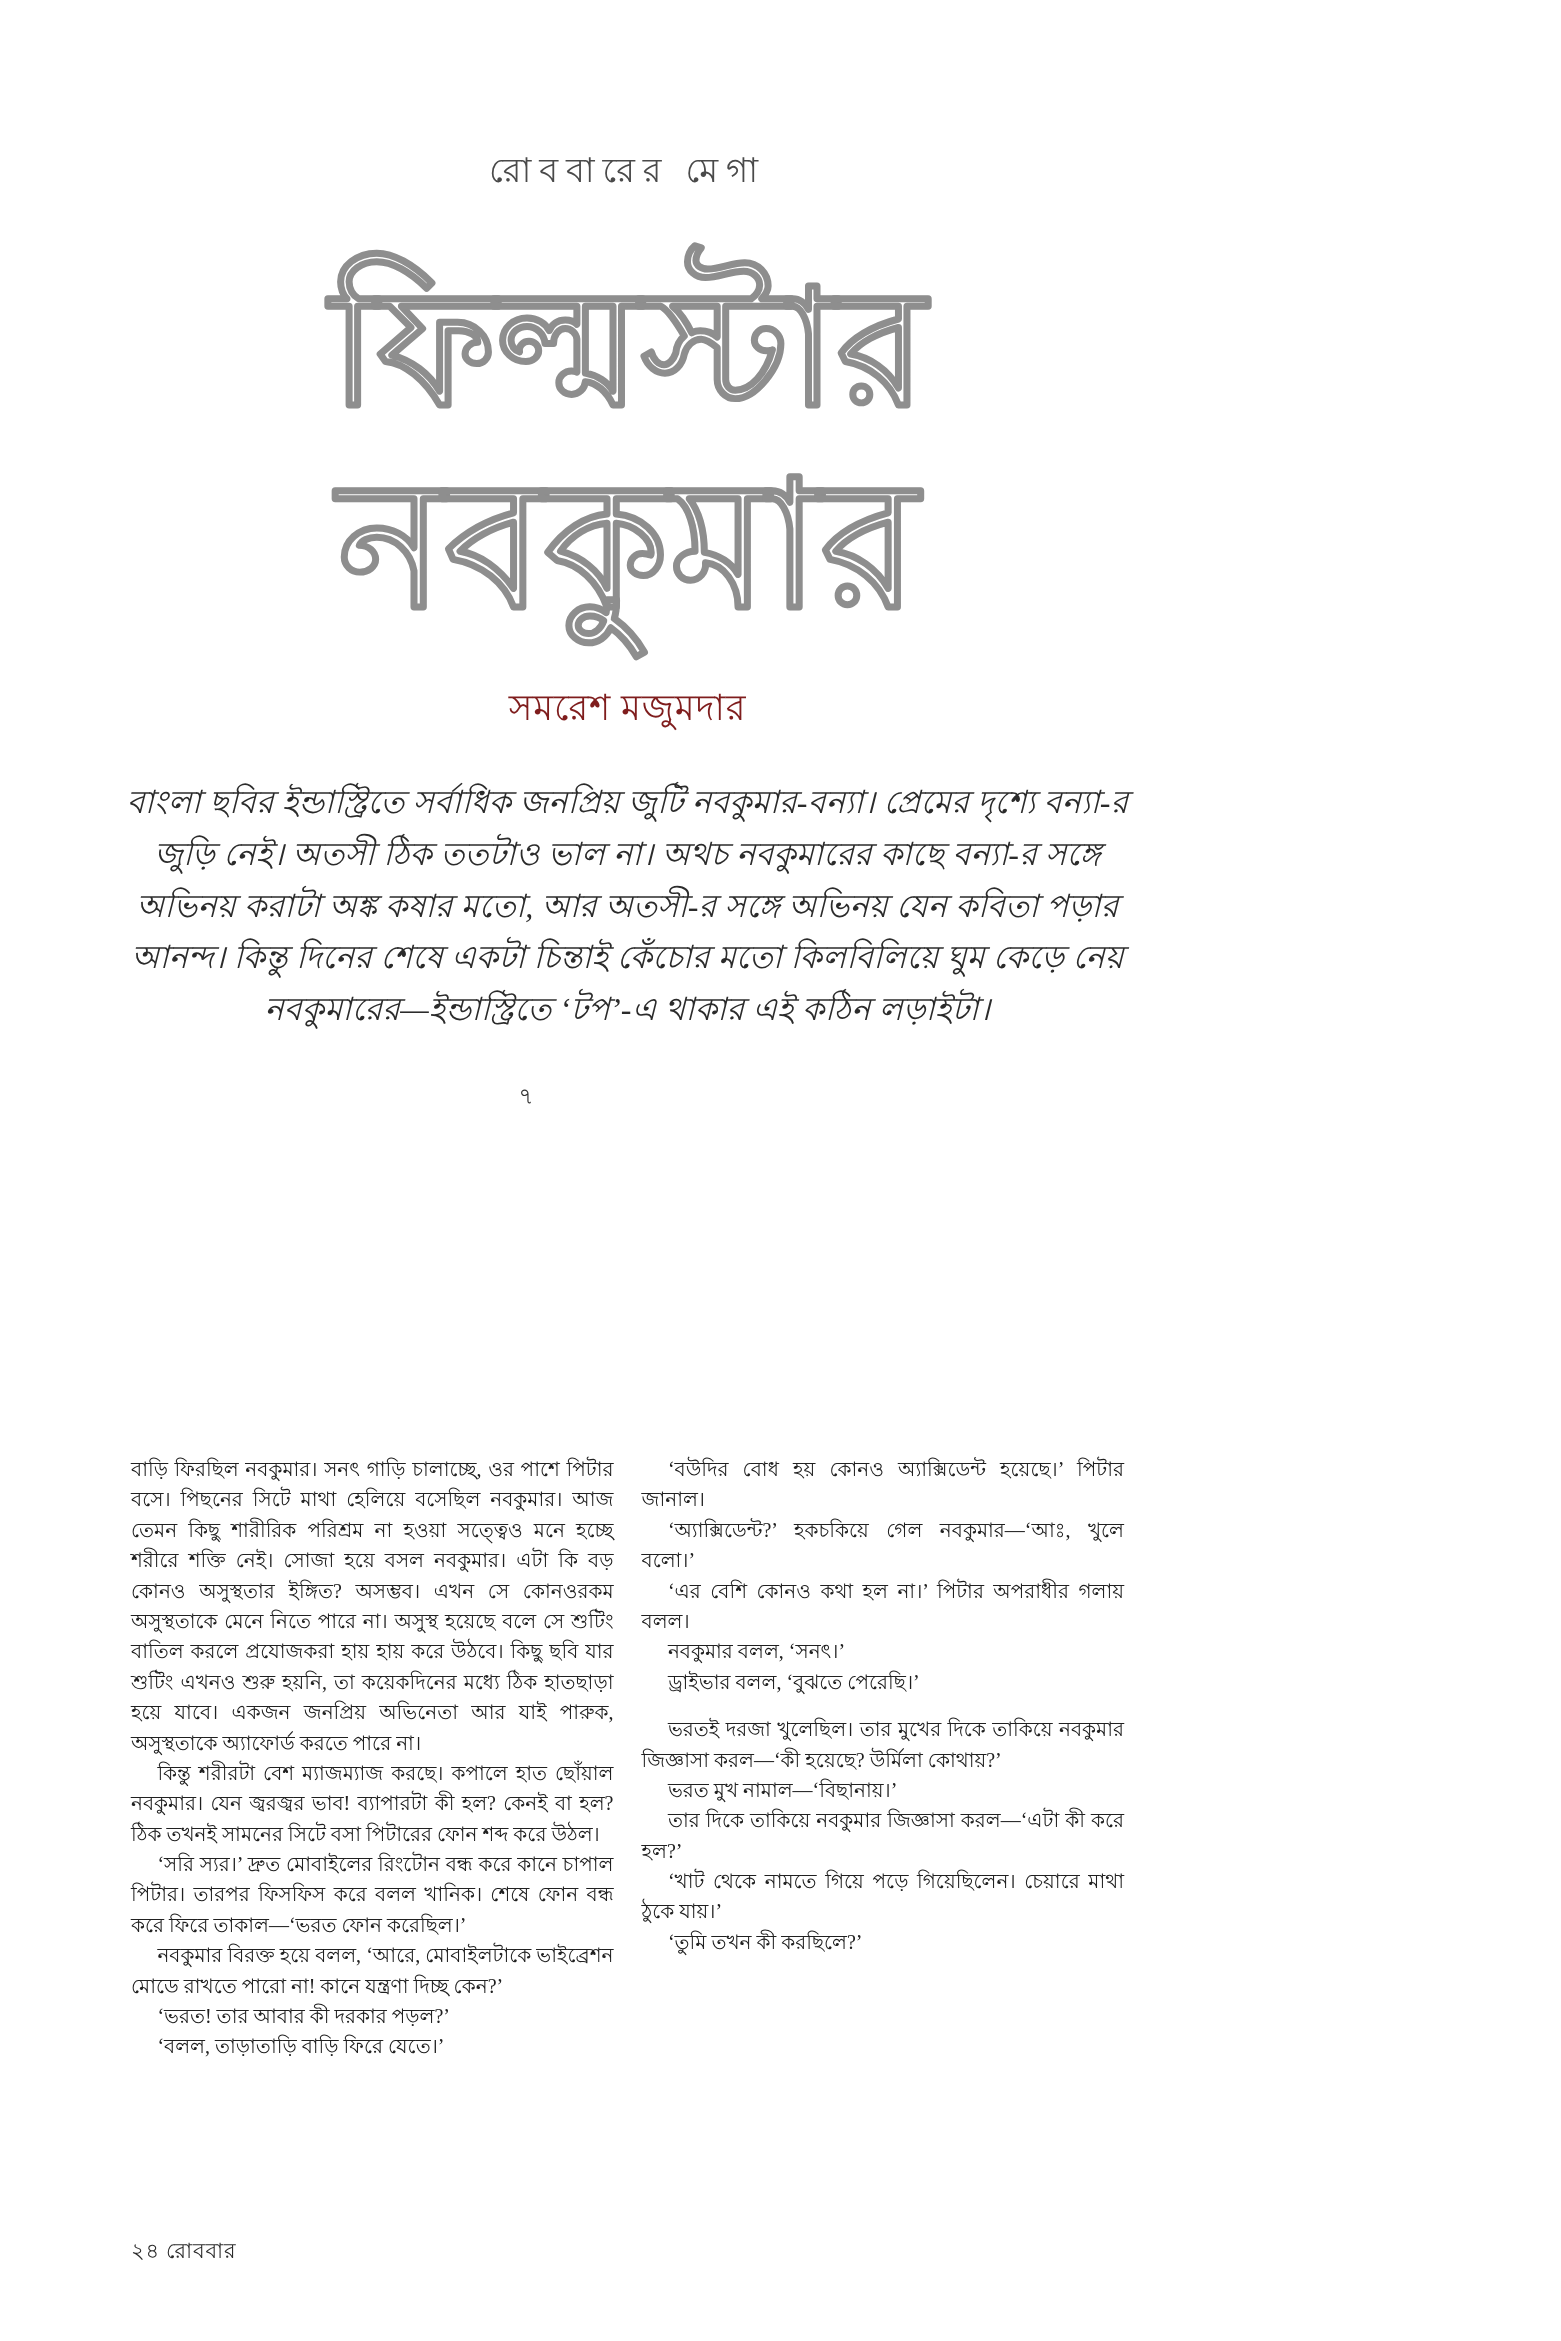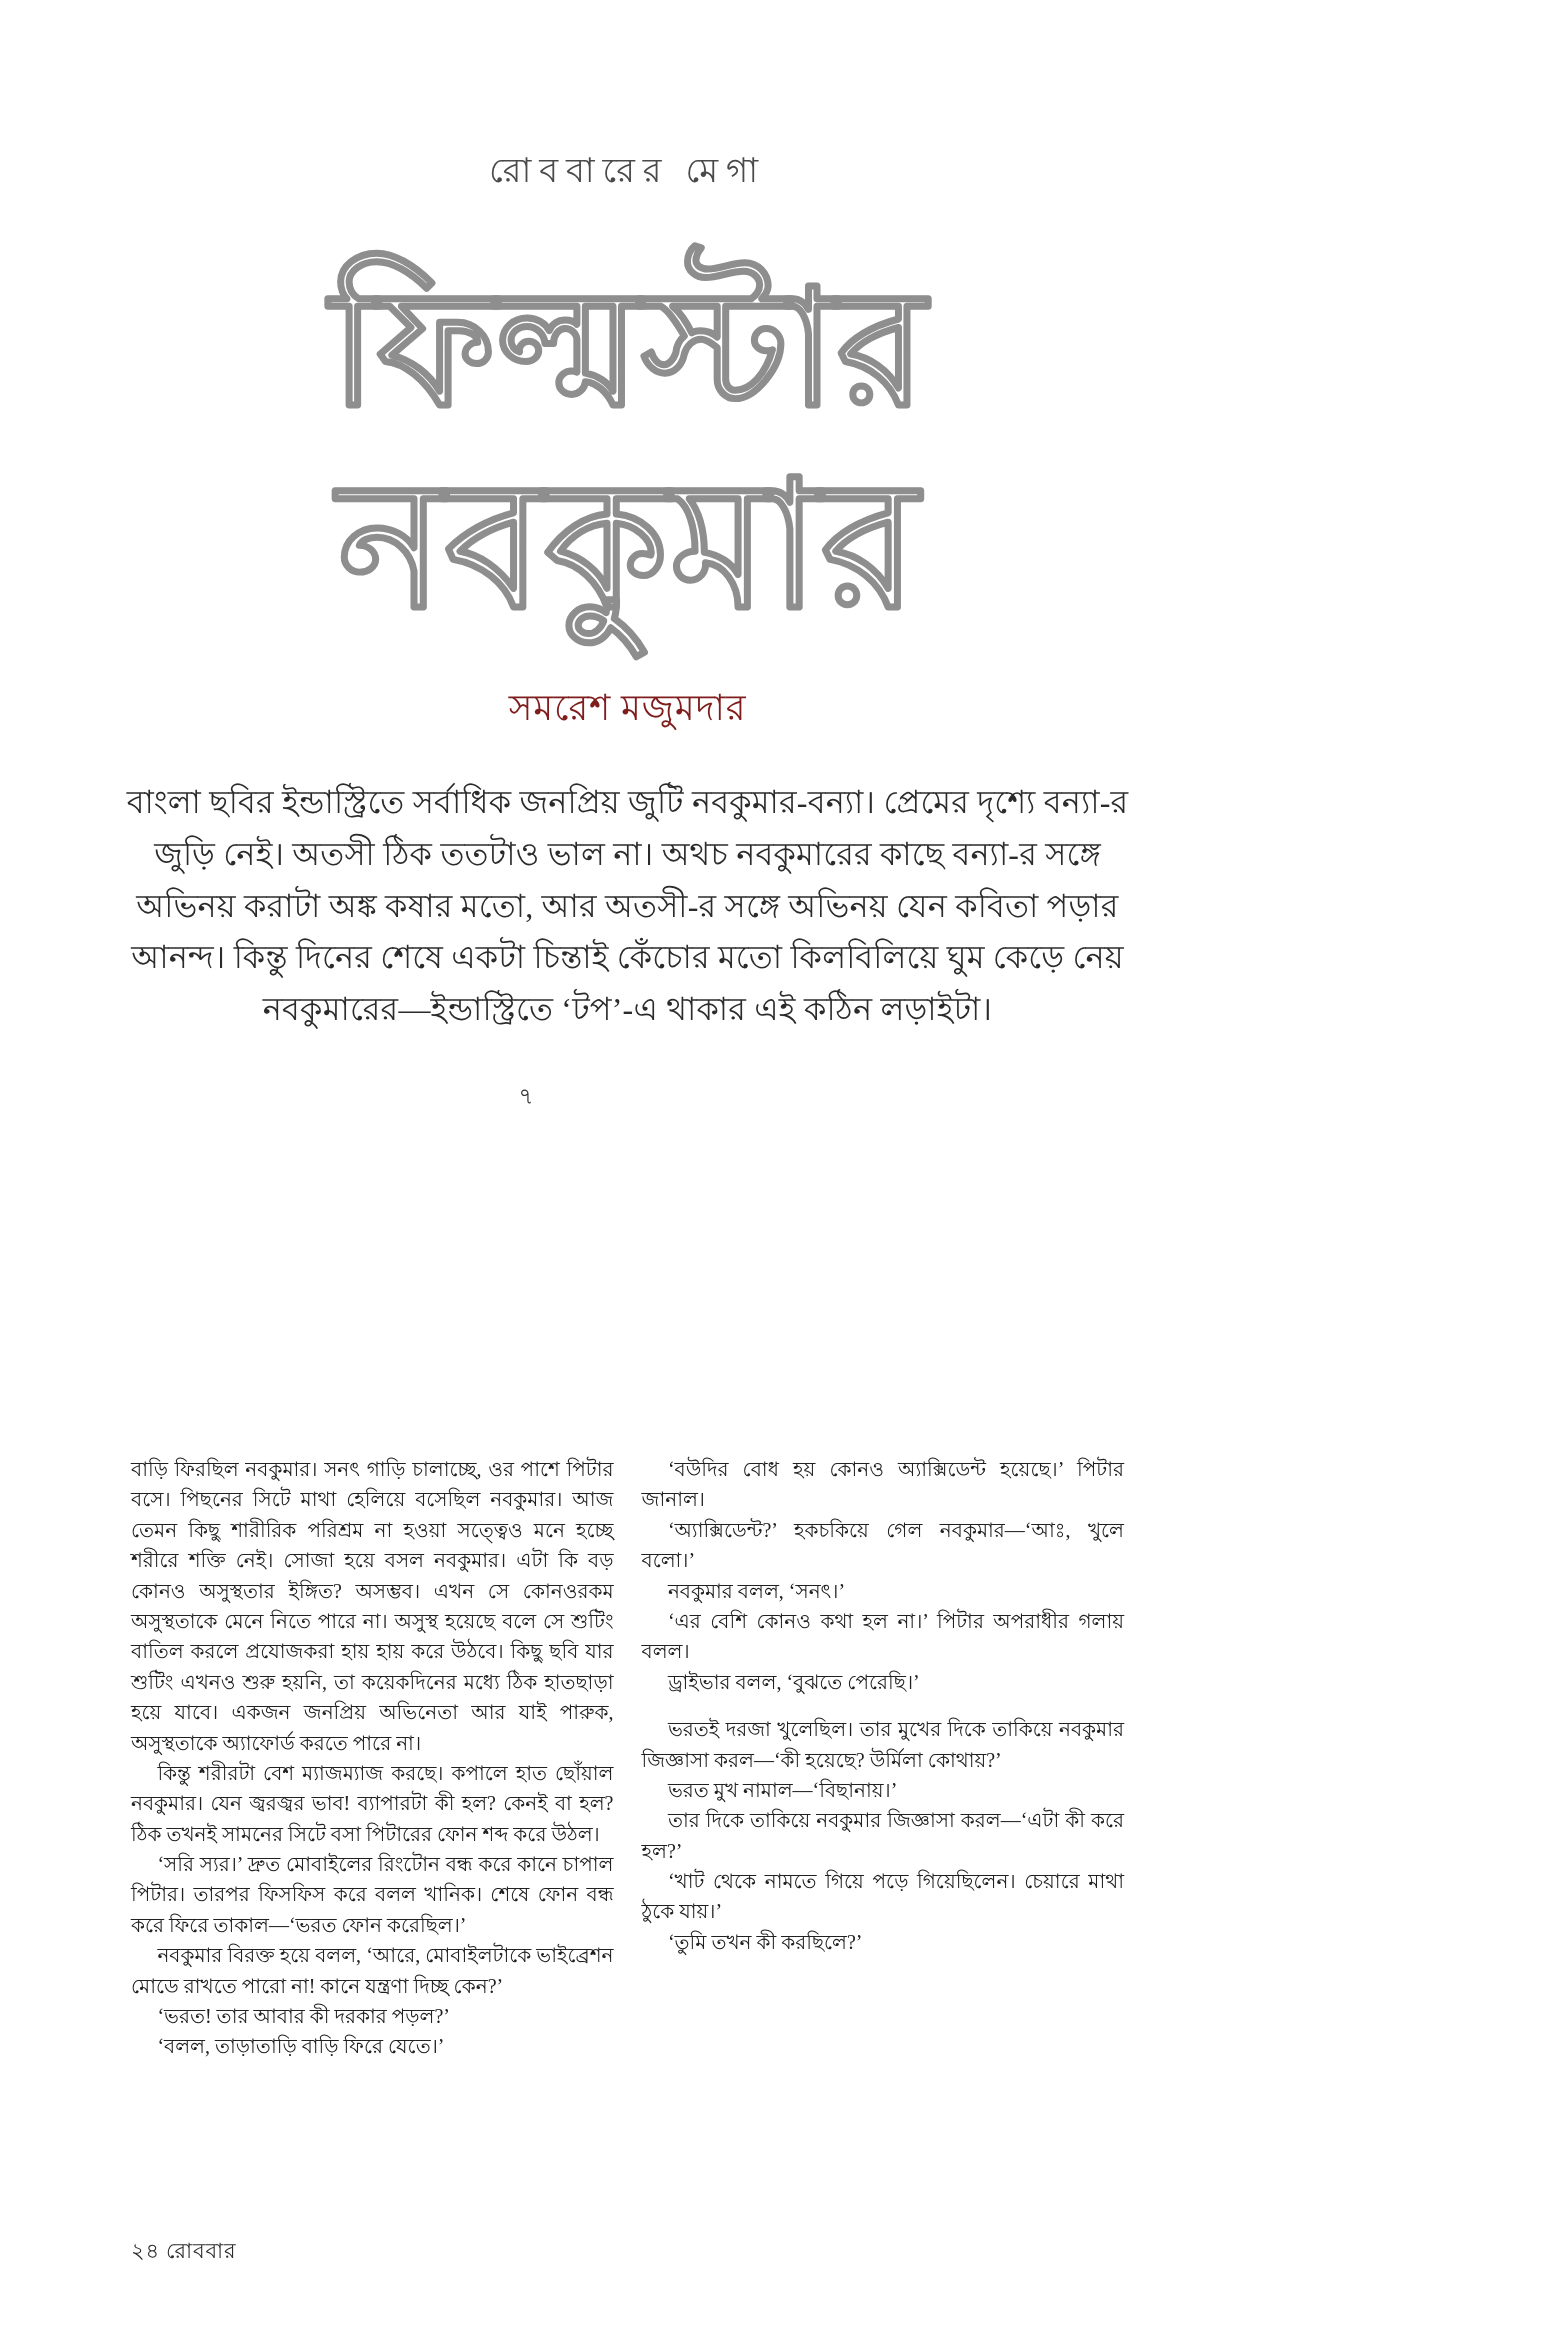--- a/index.html
+++ b/index.html
@@ -66,20 +66,21 @@
 
   
   .standfirst {
     margin: 37px auto 0 auto;
     width: 1026px;
     text-align: center;
     font-size: 32px;
     line-height: 1.62;
     color: #2b2b2b;
     letter-spacing: 0.2px;
+    font-style: italic;
   }
 
   
   .section-num {
     margin-top: 42px;
     width: 1026px;
     margin-left: auto;
     margin-right: auto;
     font-size: 23px;
     color: #333;
@@ -152,22 +153,22 @@
       <p class="noindent">বাড়ি ফিরছিল নবকুমার। সনৎ গাড়ি চালাচ্ছে, ওর পাশে পিটার বসে। পিছনের সিটে মাথা হেলিয়ে বসেছিল নবকুমার। আজ তেমন কিছু শারীরিক পরিশ্রম না হওয়া সত্ত্বেও মনে হচ্ছে শরীরে শক্তি নেই। সোজা হয়ে বসল নবকুমার। এটা কি বড় কোনও অসুস্থতার ইঙ্গিত? অসম্ভব। এখন সে কোনওরকম অসুস্থতাকে মেনে নিতে পারে না। অসুস্থ হয়েছে বলে সে শুটিং বাতিল করলে প্রযোজকরা হায় হায় করে উঠবে। কিছু ছবি যার শুটিং এখনও শুরু হয়নি, তা কয়েকদিনের মধ্যে ঠিক হাতছাড়া হয়ে যাবে। একজন জনপ্রিয় অভিনেতা আর যাই পারুক, অসুস্থতাকে অ্যাফোর্ড করতে পারে না।</p>
       <p>কিন্তু শরীরটা বেশ ম্যাজম্যাজ করছে। কপালে হাত ছোঁয়াল নবকুমার। যেন জ্বরজ্বর ভাব! ব্যাপারটা কী হল? কেনই বা হল? ঠিক তখনই সামনের সিটে বসা পিটারের ফোন শব্দ করে উঠল।</p>
       <p>‘সরি স্যর।’ দ্রুত মোবাইলের রিংটোন বন্ধ করে কানে চাপাল পিটার। তারপর ফিসফিস করে বলল খানিক। শেষে ফোন বন্ধ করে ফিরে তাকাল—‘ভরত ফোন করেছিল।’</p>
       <p>নবকুমার বিরক্ত হয়ে বলল, ‘আরে, মোবাইলটাকে ভাইব্রেশন মোডে রাখতে পারো না! কানে যন্ত্রণা দিচ্ছ কেন?’</p>
       <p>‘ভরত! তার আবার কী দরকার পড়ল?’</p>
       <p>‘বলল, তাড়াতাড়ি বাড়ি ফিরে যেতে।’</p>
     </div>
     <div class="col">
       <p>‘বউদির বোধ হয় কোনও অ্যাক্সিডেন্ট হয়েছে।’ পিটার জানাল।</p>
       <p>‘অ্যাক্সিডেন্ট?’ হকচকিয়ে গেল নবকুমার—‘আঃ, খুলে বলো।’</p>
+      <p>‘এর বেশি কোনও কথা হল না।’ পিটার অপরাধীর গলায় বলল।</p>
       <p>নবকুমার বলল, ‘সনৎ।’</p>
-      <p>‘এর বেশি কোনও কথা হল না।’ পিটার অপরাধীর গলায় বলল।</p>
       <p>ড্রাইভার বলল, ‘বুঝতে পেরেছি।’</p>
       <p class="gap">ভরতই দরজা খুলেছিল। তার মুখের দিকে তাকিয়ে নবকুমার জিজ্ঞাসা করল—‘কী হয়েছে? উর্মিলা কোথায়?’</p>
       <p>ভরত মুখ নামাল—‘বিছানায়।’</p>
       <p>তার দিকে তাকিয়ে নবকুমার জিজ্ঞাসা করল—‘এটা কী করে হল?’</p>
       <p>‘খাট থেকে নামতে গিয়ে পড়ে গিয়েছিলেন। চেয়ারে মাথা ঠুকে যায়।’</p>
       <p>‘তুমি তখন কী করছিলে?’</p>
     </div>
   </div>
 
   <div class="folio">২৪ রোববার</div>

